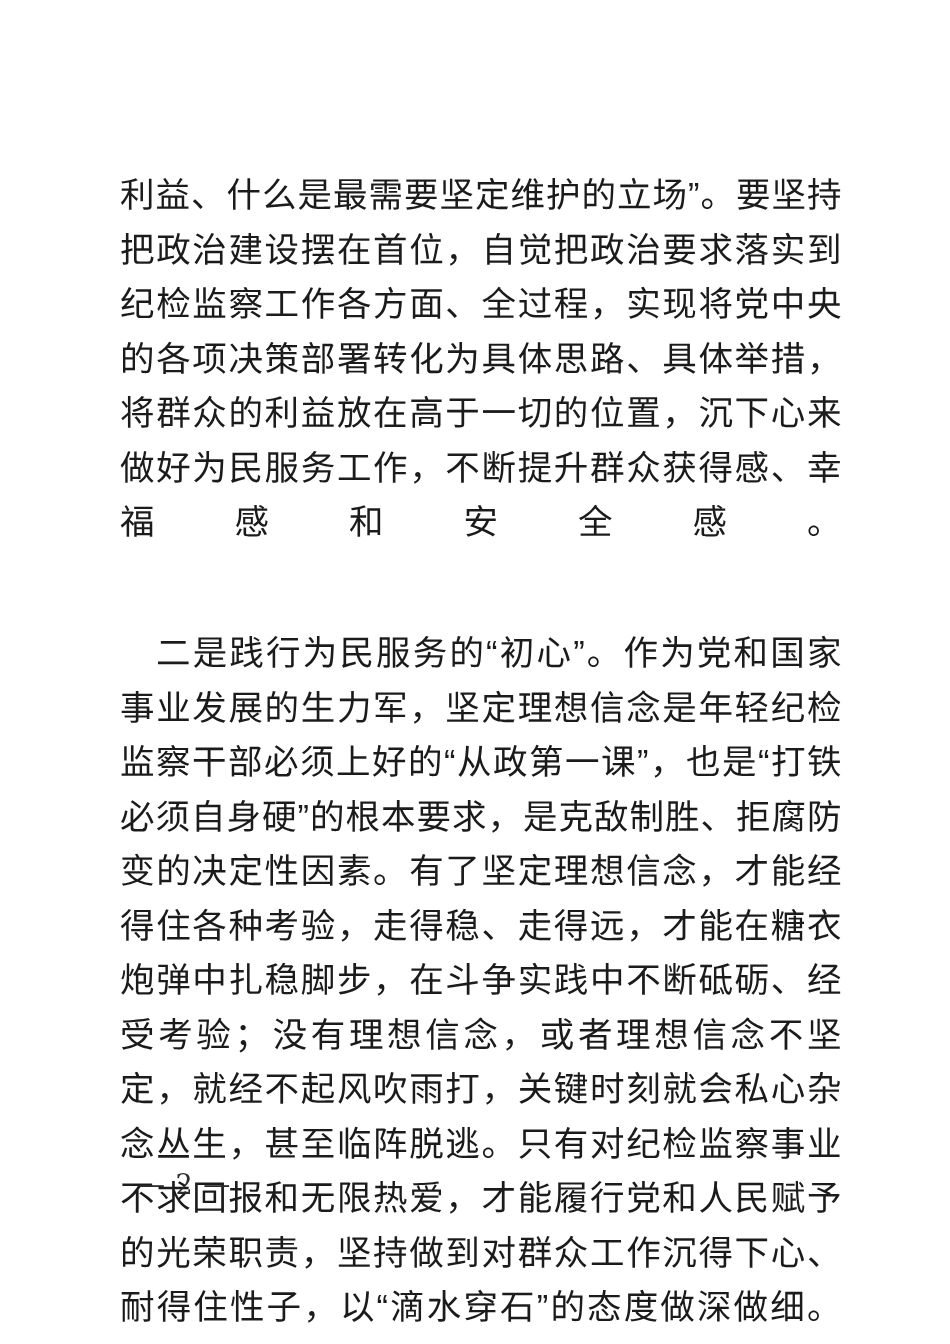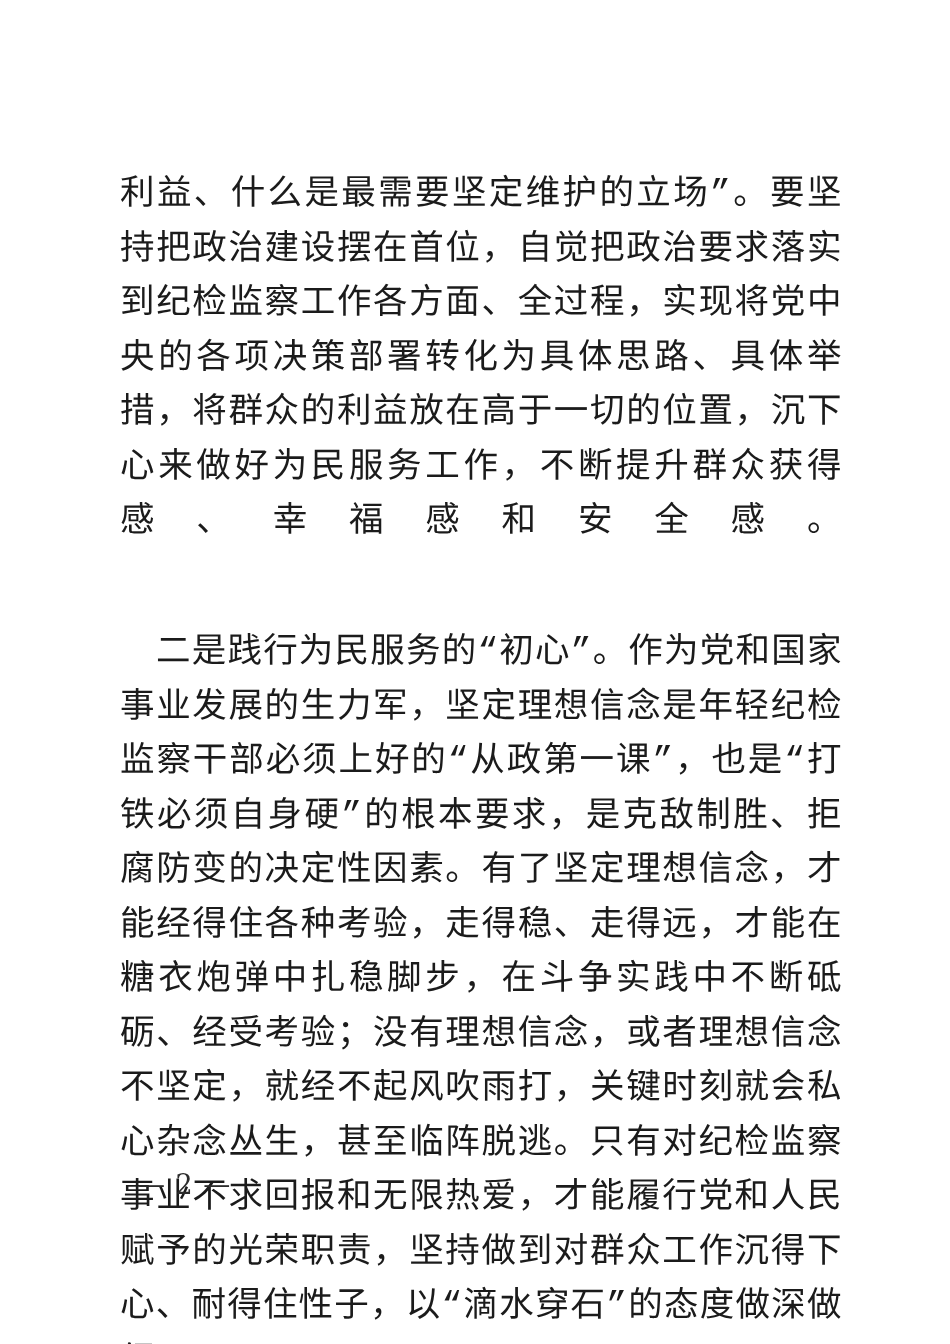--- a/index.html
+++ b/index.html
@@ -22,21 +22,21 @@
   
   .doc-body {
     position: absolute;
     left: 120px;
     top: 168px;
     width: 722px;
   }
 
   .para {
     margin: 0 0 0 0;
-    font-family: Liberation Mono, monospace;
+    font-family: Liberation Sans, sans-serif;
     font-size: 34.5px;
     line-height: 54.5px;
     color: #1b1b1b;
     text-align: justify;
     text-justify: inter-character;
     letter-spacing: 0.6px;
     word-break: break-all;
     white-space: normal;
     -webkit-font-smoothing: antialiased;
   }

